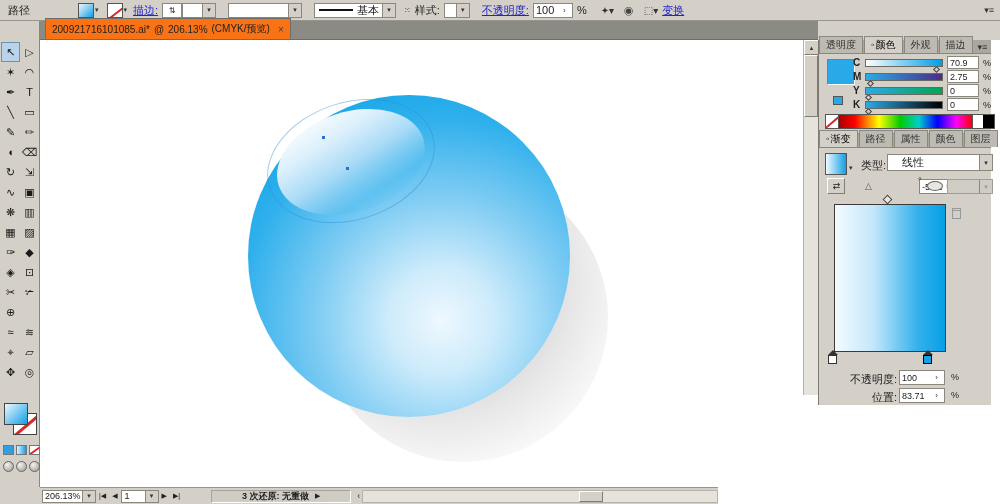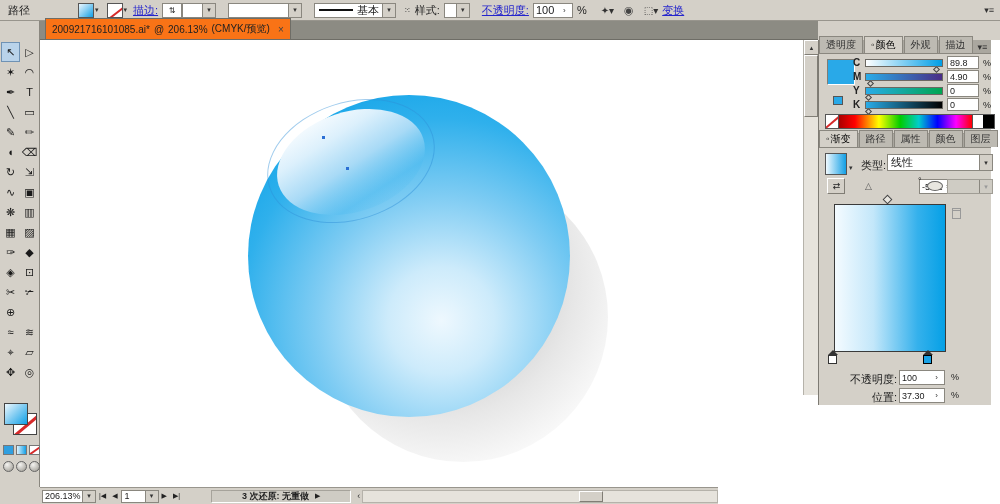--- a/index.html
+++ b/index.html
@@ -302,29 +302,29 @@
         <span class="ptab">描边</span>
         <span class="pmenu">▾≡</span>
       </div>
       <div id="colorswatch"></div>
       <div id="fillmini"></div>
       <div class="crow" style="top:17px">
         <span class="clabel">C</span>
         <span class="ctrack tr-c">
             <i class="handle" style="left:89%"></i>
           </span>
-        <span class="cval">89.8</span>
+        <span class="cval">70.9</span>
         <span class="cunit">%</span>
       </div>
       <div class="crow" style="top:31px">
         <span class="clabel">M</span>
         <span class="ctrack tr-m">
             <i class="handle" style="left:3%"></i>
           </span>
-        <span class="cval">4.90</span>
+        <span class="cval">2.75</span>
         <span class="cunit">%</span>
       </div>
       <div class="crow" style="top:45px">
         <span class="clabel">Y</span>
         <span class="ctrack tr-y">
             <i class="handle" style="left:0%"></i>
           </span>
         <span class="cval">0</span>
         <span class="cunit">%</span>
       </div>
@@ -350,21 +350,21 @@
         <span class="ptab">路径</span>
         <span class="ptab">属性</span>
         <span class="ptab">颜色</span>
         <span class="ptab">图层</span>
         <span class="pmenu">▾≡</span>
       </div>
       <div id="gswatch"></div>
       <span id="gswatch-arrow">▾</span>
       <span id="typelabel">类型:</span>
       <span id="typecombo" class="combo">
-        <span style="padding-left:3px">线性</span>
+        <span style="padding-left:14px">线性</span>
         <span class="arrowbtn">▾</span>
       </span>
       <span id="revbtn" class="raised">⇄</span>
       <span id="anglesym">△</span>
       <span id="anglebox" class="vbox">
         <span>-55.1</span>
         <span class="spin">›</span>
       </span>
       <span id="degsym">°</span>
       <span id="aspecticon"></span>
@@ -380,21 +380,21 @@
         <span class="flabel">不透明度:</span>
         <span class="fbox vbox">
           <span>100</span>
           <span class="spin">›</span>
         </span>
         <span class="funit">%</span>
       </div>
       <div class="growfield" style="top:254px">
         <span class="flabel">位置:</span>
         <span class="fbox vbox">
-          <span>37.30</span>
+          <span>83.71</span>
           <span class="spin">›</span>
         </span>
         <span class="funit">%</span>
       </div>
     </div>
   </div>
 
   <div id="corner-bl" class="abs"></div>
   <div id="statusbar" class="abs">
     <span id="zoombox" class="combo">

